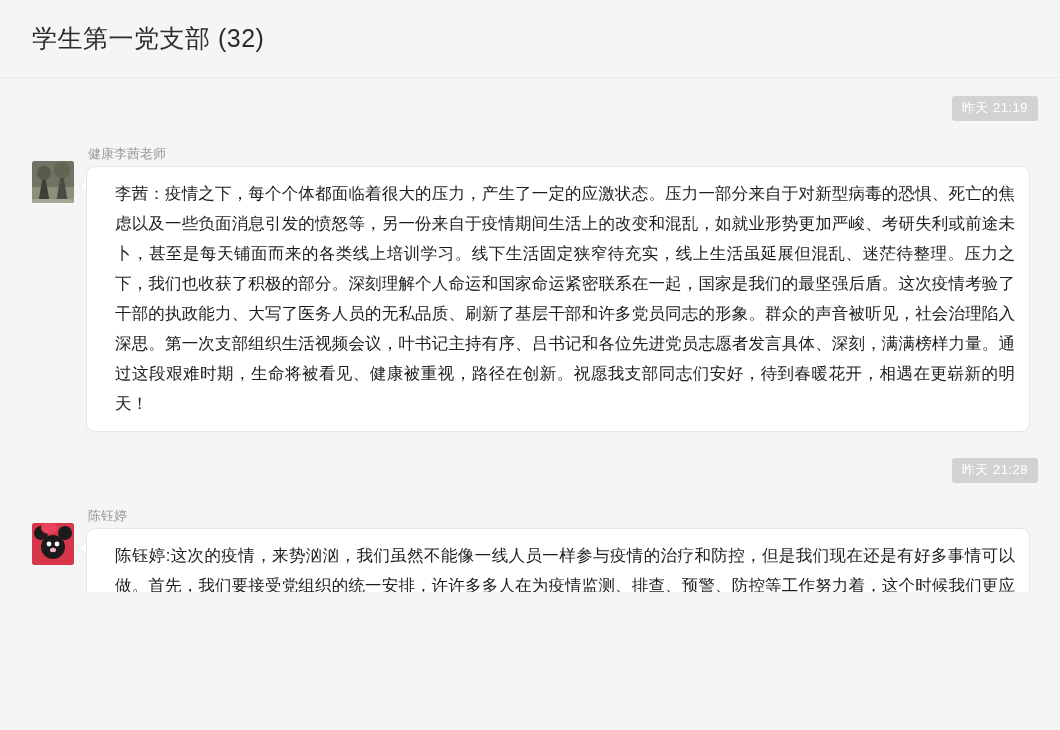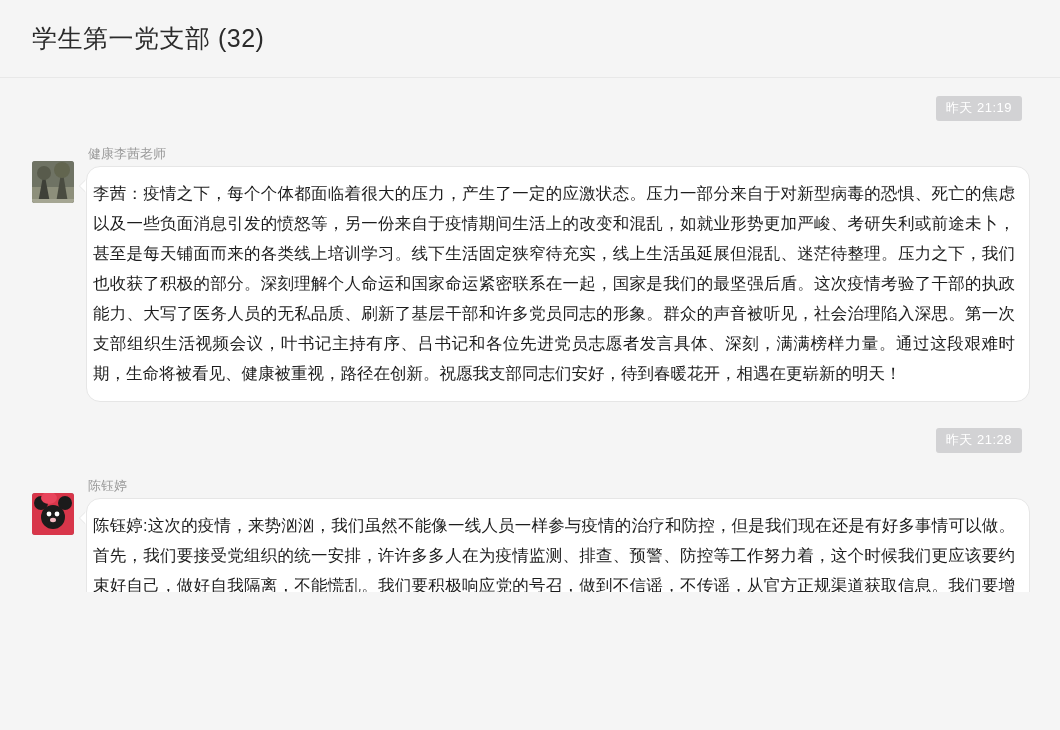--- a/index.html
+++ b/index.html
@@ -38,21 +38,21 @@
   }
   .chat-body {
     flex: 1;
     overflow: hidden;
     padding: 18px 0 0 0;
     position: relative;
   }
   .time-row {
     display: flex;
     justify-content: flex-end;
-    padding-right: 38px;
+    padding-right: 22px;
     margin-bottom: 16px;
   }
   .time-pill {
     background: #d2d2d4;
     color: #ffffff;
     font-size: 13px;
     line-height: 18px;
     padding: 3px 10px 4px 10px;
     border-radius: 3px;
     letter-spacing: 0.5px;
@@ -85,22 +85,22 @@
   .sender-name {
     font-size: 13px;
     color: #9a9a9a;
     line-height: 18px;
     margin-bottom: 3px;
     padding-left: 2px;
   }
   .bubble {
     background: #ffffff;
     border: 1px solid #e6e6e6;
-    border-radius: 14px;
-    padding: 11px 14px 13px 6px;
+    border-radius: 9px;
+    padding: 11px 14px 13px 28px;
     font-size: 16.5px;
     line-height: 30px;
     color: #1c1c1c;
     text-align: justify;
     word-break: break-all;
     box-shadow: 0 0 0 rgba(0,0,0,0);
   }
   .bubble-wrap {
     position: relative;
   }

